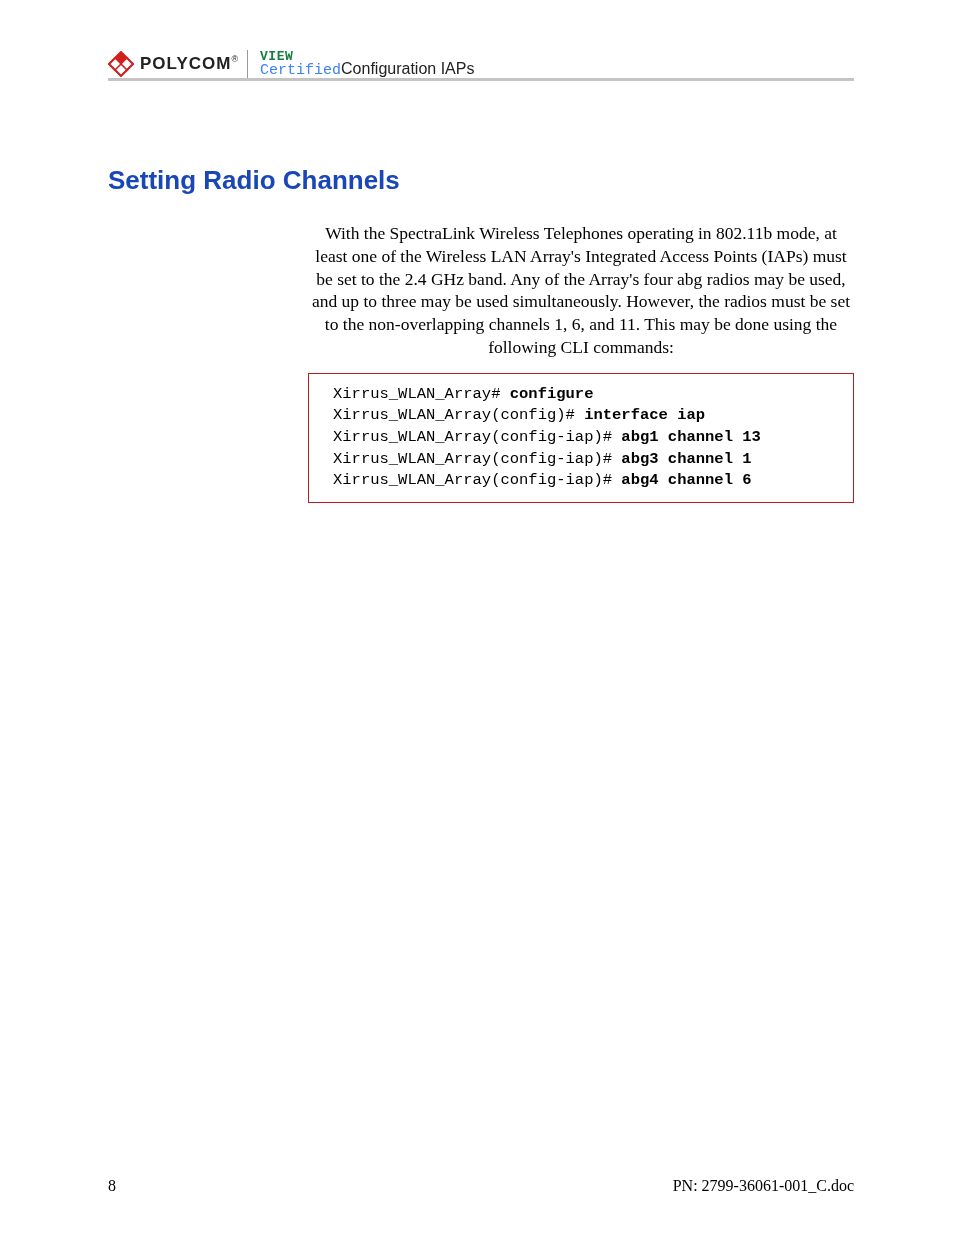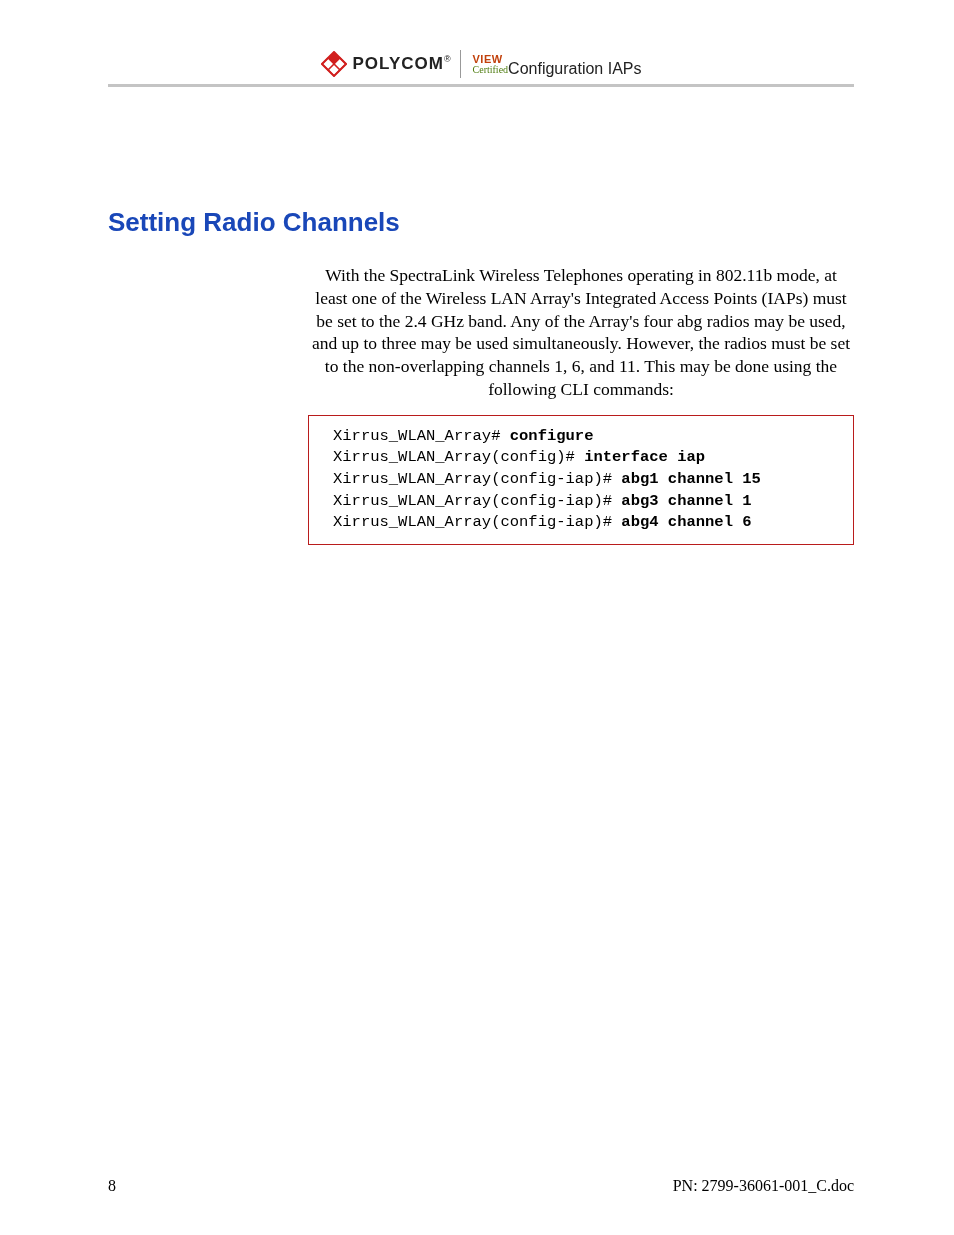--- a/index.html
+++ b/index.html
@@ -10,25 +10,24 @@
       font-family: Georgia, 'Times New Roman', serif;
       position: relative;
     }
     .page {
       padding: 50px 100px 40px 108px;
       height: 100%;
       position: relative;
     }
     .header {
       display: flex;
-      justify-content: center;
+      justify-content: flex-start;
       align-items: flex-end;
       border-bottom: 3px solid #c4c4c4;
-      padding-bottom: 6px;
-      margin-bottom: 120px;
+      margin-bottom: 84px;
     }
     .logo-block {
       display: flex;
       align-items: center;
       gap: 6px;
     }
     .logo-icon svg { display: block; }
     .brand-name {
       font-family: Arial, Helvetica, sans-serif;
       font-weight: bold;
@@ -46,30 +45,30 @@
       height: 28px;
       background: #999;
       margin: 0 6px 0 2px;
     }
     .cert-block {
       display: flex;
       flex-direction: column;
       line-height: 1;
     }
     .cert-view {
-      font-family: Liberation Sans, sans-serif;
+      font-family: Liberation Mono, monospace;
       font-weight: bold;
-      font-size: 11px;
+      font-size: 13px;
       letter-spacing: 0.5px;
-      color: #c2410c;
+      color: #15803d;
     }
     .cert-certified {
-      font-family: Liberation Serif, serif;
-      font-size: 10px;
-      color: #4d7c0f;
+      font-family: Liberation Mono, monospace;
+      font-size: 15px;
+      color: #3b82f6;
     }
     .header-right {
       font-family: "Lucida Sans", "Lucida Grande", Arial, sans-serif;
       font-size: 16px;
       color: #222;
     }
     .section-heading {
       font-family: "Lucida Sans", "Lucida Grande", Arial, sans-serif;
       font-weight: bold;
       font-size: 26px;
@@ -134,21 +133,21 @@
     <div class="header-right">Configuration IAPs</div>
   </div>
 
   <h1 class="section-heading">Setting Radio Channels</h1>
 
   <p class="body-text">With the SpectraLink Wireless Telephones operating in 802.11b mode, at least one of the Wireless LAN Array's Integrated Access Points (IAPs) must be set to the 2.4 GHz band. Any of the Array's four abg radios may be used, and up to three may be used simultaneously. However, the radios must be set to the non-overlapping channels 1, 6, and 11. This may be done using the following CLI commands:</p>
 
   <div class="code-block">
     <div class="code-line"><span>Xirrus_WLAN_Array# </span><span class="code-bold">configure</span></div>
     <div class="code-line"><span>Xirrus_WLAN_Array(config)# </span><span class="code-bold">interface iap</span></div>
-    <div class="code-line"><span>Xirrus_WLAN_Array(config-iap)# </span><span class="code-bold">abg1 channel 15</span></div>
+    <div class="code-line"><span>Xirrus_WLAN_Array(config-iap)# </span><span class="code-bold">abg1 channel 13</span></div>
     <div class="code-line"><span>Xirrus_WLAN_Array(config-iap)# </span><span class="code-bold">abg3 channel 1</span></div>
     <div class="code-line"><span>Xirrus_WLAN_Array(config-iap)# </span><span class="code-bold">abg4 channel 6</span></div>
   </div>
 
   <div class="footer">
     <span>8</span>
     <span>PN: 2799-36061-001_C.doc</span>
   </div>
 
 </div>

